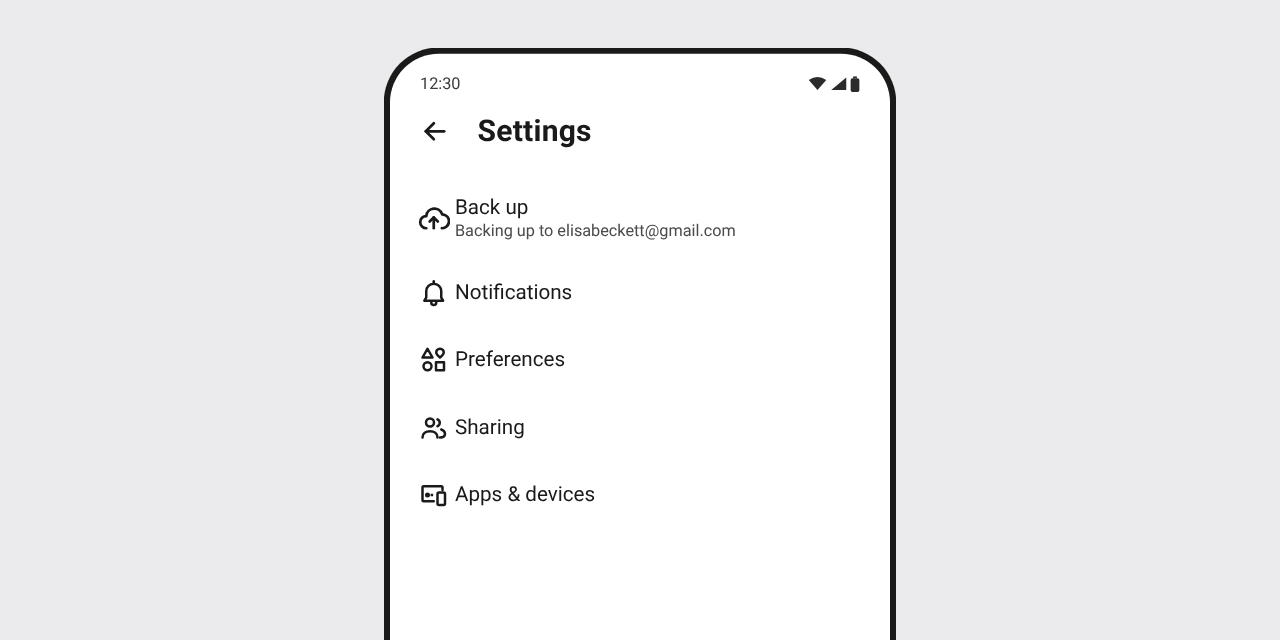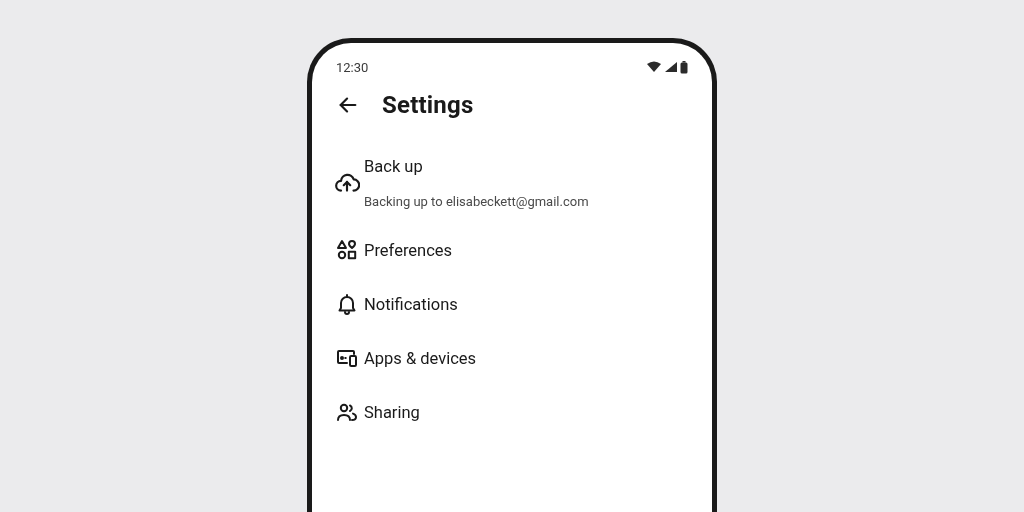--- a/index.html
+++ b/index.html
@@ -69,21 +69,21 @@
   }
   .item .text { display: flex; flex-direction: column; }
   .item .label {
     font-size: 16.5px;
     color: #1a1a1a;
     font-weight: 450;
   }
   .item .sub {
     font-size: 13px;
     color: #4a4a4a;
-    margin-top: 18px;
+    margin-top: 2px;
   }
   svg { display: block; }
 </style>
 </head>
 <body>
 
 <div class="phone">
 
   <div class="status-bar">
     <span>12:30</span>
@@ -131,66 +131,66 @@
       </span>
       <span class="text">
         <span class="label">Back up</span>
         <span class="sub">Backing up to elisabeckett@gmail.com</span>
       </span>
     </div>
 
     <div class="item">
       <span class="icon">
         <svg width="24" height="24" viewBox="0 0 24 24" fill="none" stroke="#1a1a1a" stroke-width="2" stroke-linecap="round" stroke-linejoin="round">
+          <path d="M6 16V11a6 6 0 0 1 12 0v5l1.5 2.5h-15L6 16z"></path>
+          <path d="M10 20a2 2 0 0 0 4 0"></path>
+          <line x1="12" y1="3" x2="12" y2="5"></line>
+        </svg>
+      </span>
+      <span class="text">
+        <span class="label">Notifications</span>
+      </span>
+    </div>
+
+    <div class="item">
+      <span class="icon">
+        <svg width="24" height="24" viewBox="0 0 24 24" fill="none" stroke="#1a1a1a" stroke-width="2" stroke-linecap="round" stroke-linejoin="round">
           <polygon points="7 3 11 10 3 10"></polygon>
           <path d="M17 3c2 0 3 1.5 3 3s-3 4-3 4-3-2.5-3-4 1-3 3-3z"></path>
           <circle cx="7" cy="17" r="3.2"></circle>
           <rect x="13.8" y="13.8" width="6.4" height="6.4"></rect>
         </svg>
       </span>
       <span class="text">
         <span class="label">Preferences</span>
       </span>
     </div>
 
     <div class="item">
       <span class="icon">
         <svg width="24" height="24" viewBox="0 0 24 24" fill="none" stroke="#1a1a1a" stroke-width="2" stroke-linecap="round" stroke-linejoin="round">
-          <path d="M6 16V11a6 6 0 0 1 12 0v5l1.5 2.5h-15L6 16z"></path>
-          <path d="M10 20a2 2 0 0 0 4 0"></path>
-          <line x1="12" y1="3" x2="12" y2="5"></line>
+          <circle cx="9" cy="8" r="3.2"></circle>
+          <path d="M3 20c0-3.3 2.7-5 6-5s6 1.7 6 5"></path>
+          <path d="M15 5.5a3 3 0 0 1 0 5.5"></path>
+          <path d="M17 20c2 0 4-0.5 4-3 0-1.7-1.2-2.8-3-3.4"></path>
         </svg>
       </span>
       <span class="text">
-        <span class="label">Notifications</span>
+        <span class="label">Sharing</span>
       </span>
     </div>
 
     <div class="item">
       <span class="icon">
         <svg width="24" height="24" viewBox="0 0 24 24" fill="none" stroke="#1a1a1a" stroke-width="2" stroke-linecap="round" stroke-linejoin="round">
           <path d="M12 17H4a1 1 0 0 1-1-1V6a1 1 0 0 1 1-1h14a1 1 0 0 1 1 1v2"></path>
           <rect x="15" y="10" width="6" height="10" rx="1.2"></rect>
           <circle cx="7" cy="12" r="1" fill="#1a1a1a"></circle>
           <rect x="9.5" y="11" width="2" height="2" fill="#1a1a1a" stroke="none"></rect>
         </svg>
       </span>
       <span class="text">
         <span class="label">Apps &amp; devices</span>
       </span>
     </div>
 
-    <div class="item">
-      <span class="icon">
-        <svg width="24" height="24" viewBox="0 0 24 24" fill="none" stroke="#1a1a1a" stroke-width="2" stroke-linecap="round" stroke-linejoin="round">
-          <circle cx="9" cy="8" r="3.2"></circle>
-          <path d="M3 20c0-3.3 2.7-5 6-5s6 1.7 6 5"></path>
-          <path d="M15 5.5a3 3 0 0 1 0 5.5"></path>
-          <path d="M17 20c2 0 4-0.5 4-3 0-1.7-1.2-2.8-3-3.4"></path>
-        </svg>
-      </span>
-      <span class="text">
-        <span class="label">Sharing</span>
-      </span>
-    </div>
-
   </div>
 </div>
 
 </body></html>

